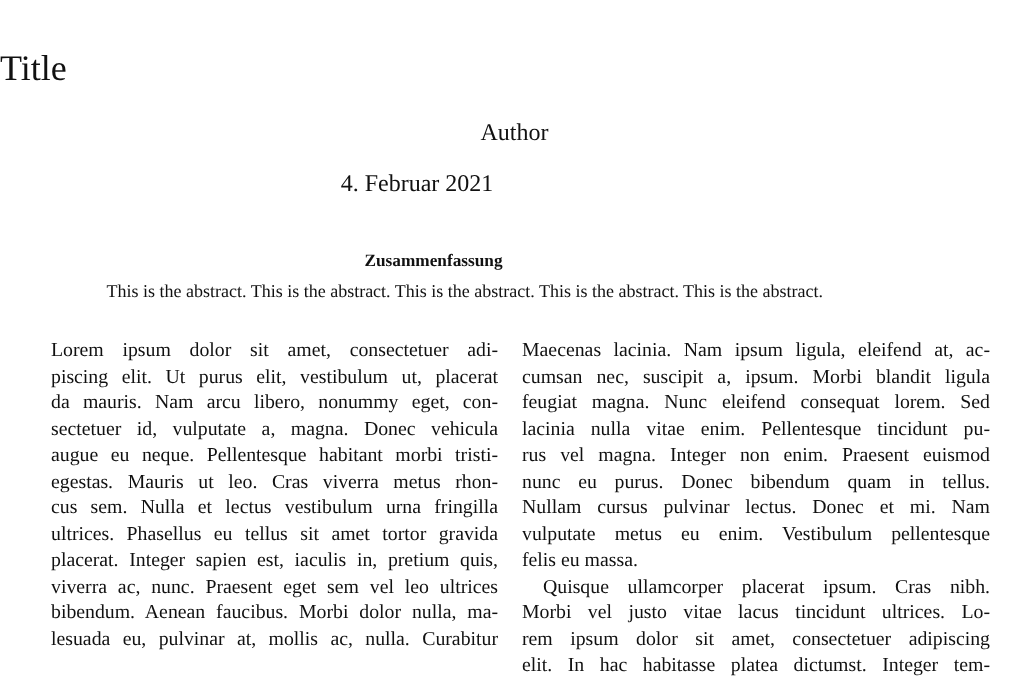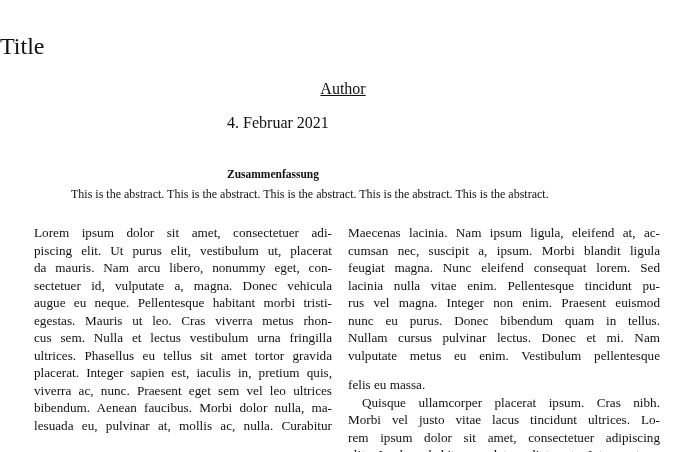--- a/index.html
+++ b/index.html
@@ -10,49 +10,49 @@
     }
     .title {
       position: absolute; top: 30px; left: 0; width: 686px;
       text-align: left; font-size: 24px; line-height: 32px;
       font-family: "Liberation Serif", serif;
     }
     .author {
       position: absolute; top: 78px; left: 0; width: 686px;
       text-align: center; font-size: 16px; line-height: 22px;
       font-family: "Liberation Serif", serif;
-      text-decoration: underline;
     }
     .date {
       position: absolute; top: 112px; left: 0; width: 556px;
       text-align: center; font-size: 16px; line-height: 22px;
       font-family: "Liberation Serif", serif;
     }
     .abstract-heading {
       position: absolute; top: 166px; left: 0; width: 546px;
       text-align: center; font-size: 11.5px; font-weight: bold; line-height: 16px;
       font-family: "Liberation Serif", serif;
+      padding-left: 16px;
     }
     .abstract-body {
       position: absolute; top: 186px; left: 51px; width: 584px;
       font-size: 12px; line-height: 16px; text-align: justify;
       font-family: "Liberation Serif", serif;
     }
     .abstract-body p { margin: 0; text-indent: 20px; }
     .col {
       position: absolute; top: 224px; width: 312px;
       font-size: 13.2px; line-height: 17.5px;
       font-family: "Liberation Serif", serif;
     }
     .col.left { left: 20px; }
     .col.right { left: 348px; }
     .col p { margin: 0; text-align: justify; }
     .col p.indent { text-indent: 14px; }
     .line { display: block; text-align: justify; text-align-last: justify; white-space: nowrap; }
-    .line.last { text-align-last: left; margin-top: 12px; }
+    .line.last { text-align-last: left; }
   </style>
 </head>
 <body>
 
 <div>
   <div class="title">Title</div>
   <div class="author">Author</div>
   <div class="date">4. Februar 2021</div>
 
   <div class="abstract-heading">Zusammenfassung</div>

